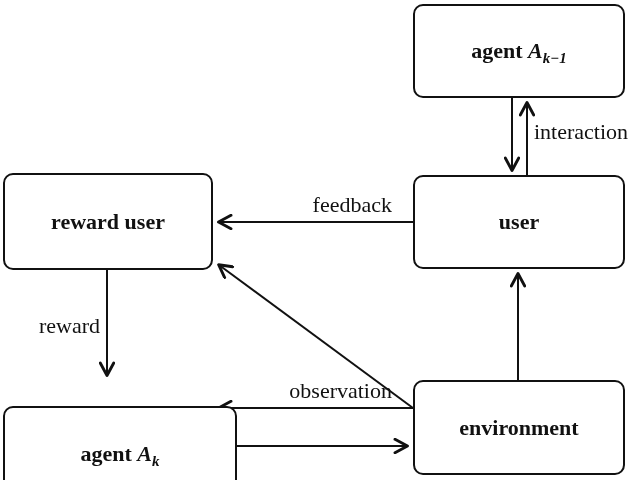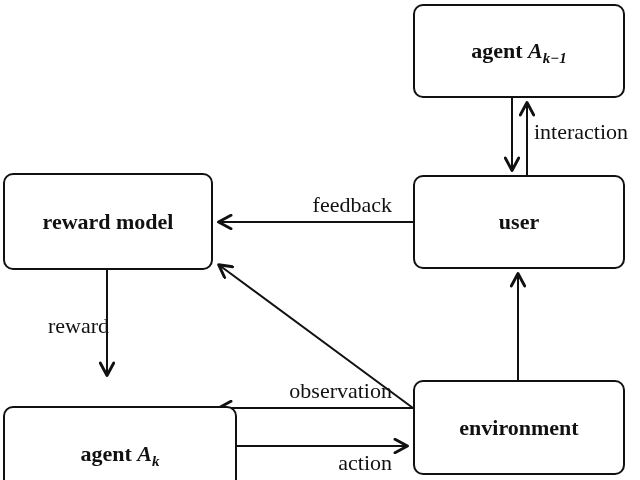--- a/index.html
+++ b/index.html
@@ -89,38 +89,37 @@
       <span>agent</span>
       <span class="mathvar">A</span><sub>k−1</sub>
     </span>
   </div>
 
   <div class="node" style="left:413px; top:175px; width:212px; height:94px;">
     <span class="node-label">user</span>
   </div>
 
   <div class="node" style="left:3px; top:173px; width:210px; height:97px;">
-    <span class="node-label">reward model</span>
+    <span class="node-label">reward user</span>
   </div>
 
   <div class="node" style="left:3px; top:380px; width:234px; height:95px;margin-top:26px;">
     <span class="node-label">
       <span>agent</span>
       <span class="mathvar">A</span><sub>k</sub>
     </span>
   </div>
 
   <div class="node" style="left:413px; top:380px; width:212px; height:95px;">
     <span class="node-label">environment</span>
   </div>
 
   <div class="edge-label" style="left:534px; top:119px;">interaction</div>
 
   <div class="edge-label center" style="left:232px; top:192px; width:160px;">feedback</div>
 
-  <div class="edge-label right" style="left:0px; top:313px; width:100px;margin-left:9px;">reward</div>
+  <div class="edge-label right" style="left:0px; top:313px; width:100px;">reward</div>
 
 
   <div class="edge-label center" style="left:232px; top:378px; width:160px;">observation</div>
 
-  <div class="edge-label center" style="left:232px; top:450px; width:160px;">action</div>
 
 </div>
 
 </body></html>

